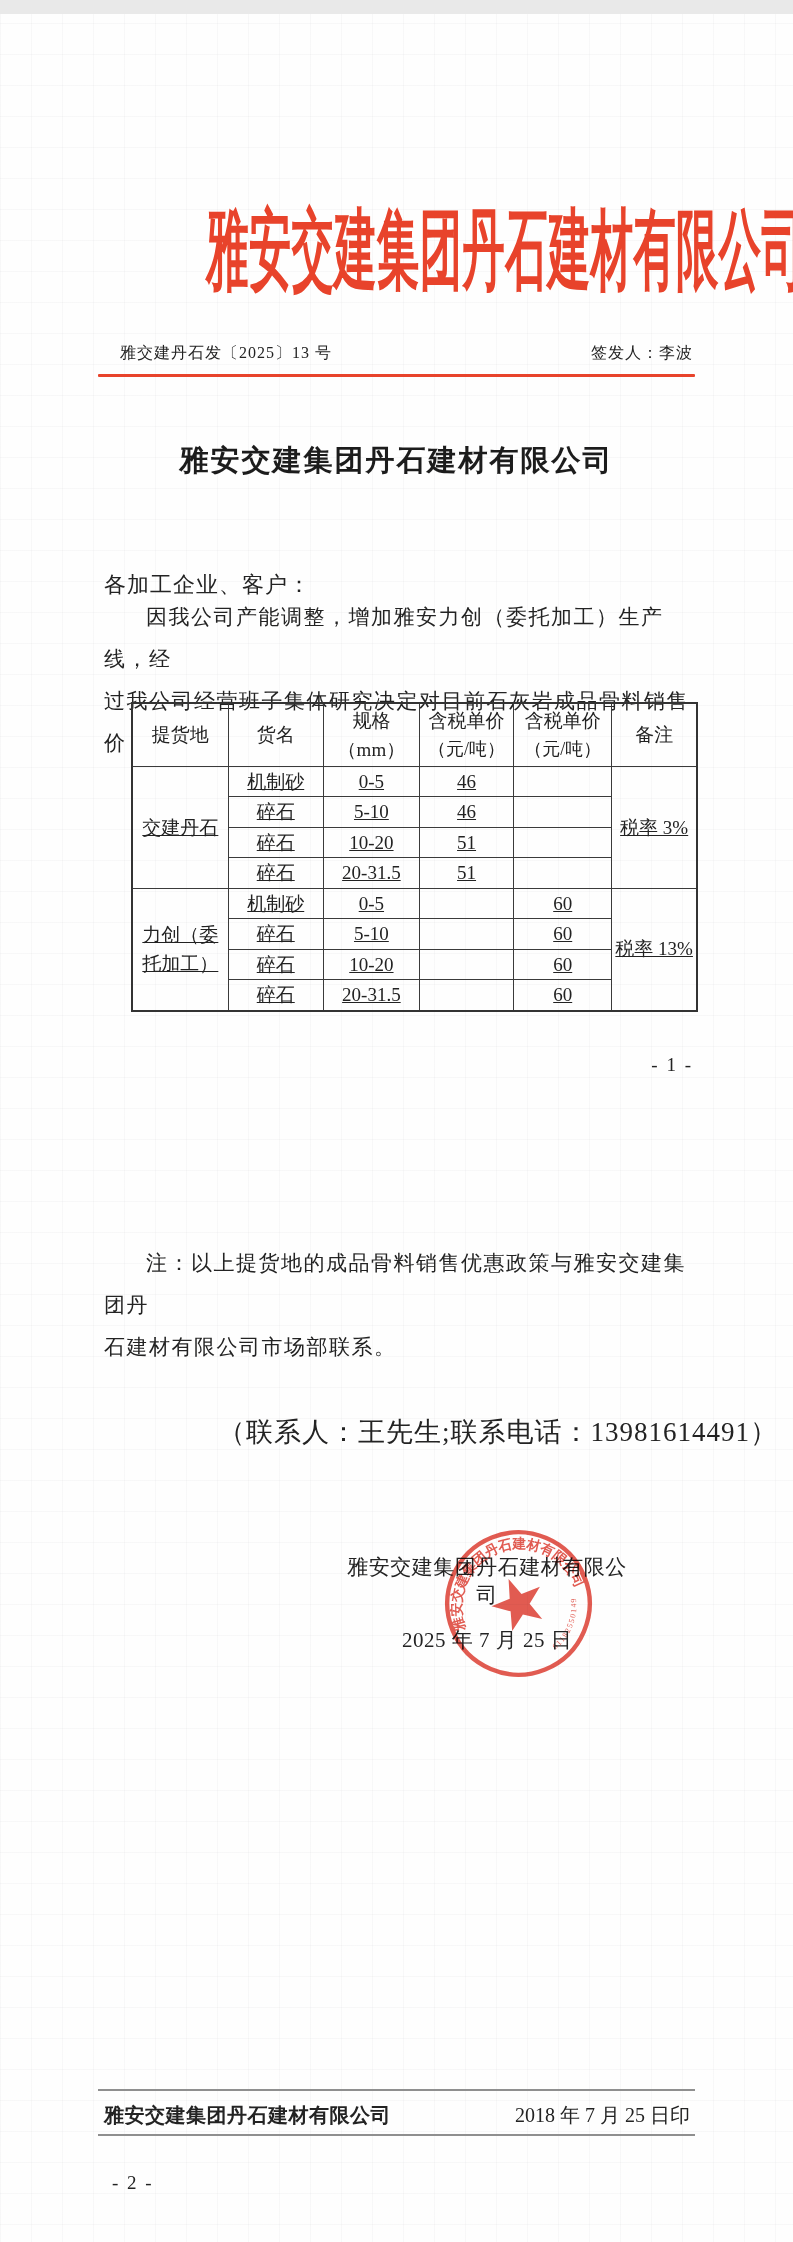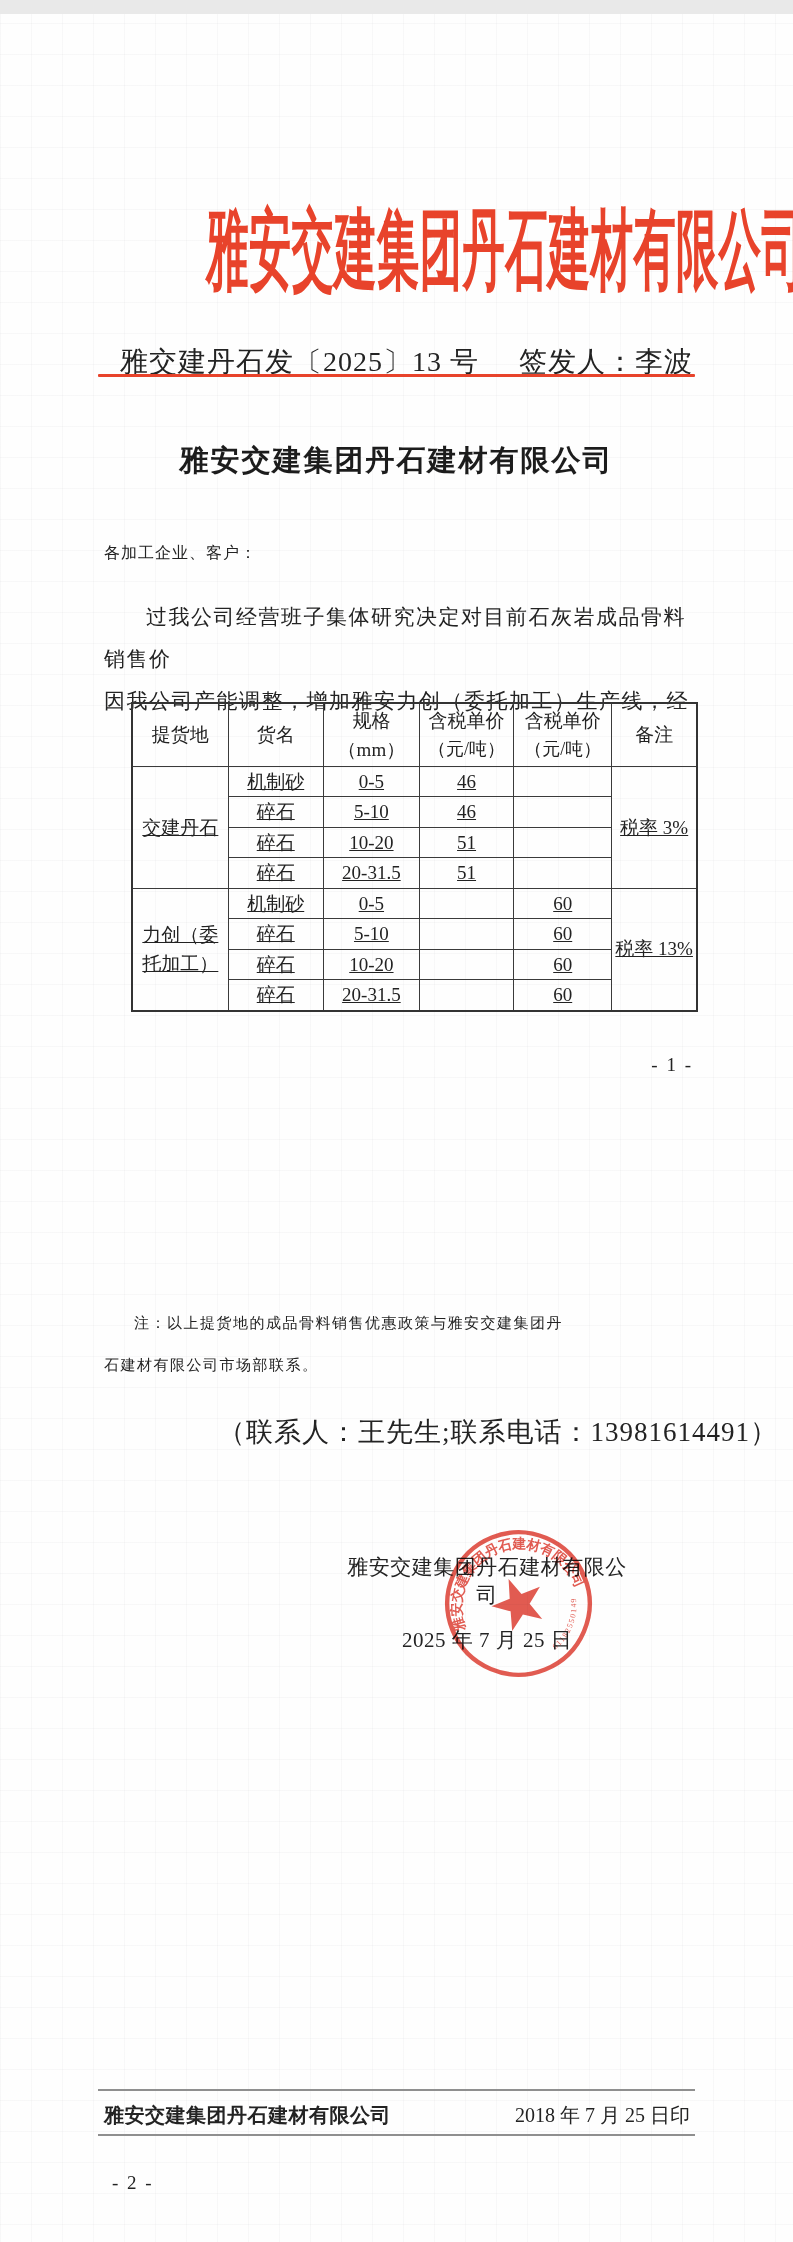--- a/index.html
+++ b/index.html
@@ -24,37 +24,37 @@
     font-size:88px;font-weight:bold;
     white-space:nowrap;
     transform:scale(0.48,1);transform-origin:50% 50%;
     letter-spacing:1px;
   }
 
   
   .doc-info-row{
     top:329px;left:120px;width:573px;
     display:flex;justify-content:space-between;
-    font-size:28px;letter-spacing:1px;
+    font-size:16px;letter-spacing:1px;
   }
   .red-rule{
     top:360px;left:98px;width:597px;height:3px;
     border-radius:1px;
   }
 
   
   .doc-title{
     top:424px;left:0;width:100%;
     text-align:center;
     font-family:"Liberation Sans","DejaVu Sans",sans-serif;
     font-weight:bold;font-size:29px;line-height:45px;
     letter-spacing:2px;color:#1c1c1c;
   }
 
-  .salutation{top:529px;left:104px;font-size:16px;letter-spacing:1px;}
+  .salutation{top:556px;left:104px;font-size:22px;letter-spacing:1px;}
 
   .body-par{top:582px;left:104px;width:598px;font-size:21px;line-height:42px;letter-spacing:1.5px;}
   .body-par .line:first-child{text-indent:2em;}
 
   
   .price-table{
     top:688px;left:131px;width:567px;
     border-collapse:collapse;table-layout:fixed;
     font-size:19px;color:#222;
   }
@@ -64,21 +64,21 @@
     font-weight:normal;padding:0 2px;
     line-height:1.55;
   }
   .price-table thead th{height:62px;}
   .price-table tbody td{height:27px;text-decoration:underline;}
   .price-table{border:2px solid #333;}
   .h-unit{font-size:18px;}
 
   .page1-num{top:1040px;right:100px;font-size:19px;letter-spacing:2px;}
 
-  .note-par{top:1288px;left:104px;width:600px;font-size:15px;line-height:42px;letter-spacing:1.5px;}
+  .note-par{top:1228px;left:104px;width:600px;font-size:21px;line-height:42px;letter-spacing:1.5px;}
   .note-par .line:first-child{text-indent:2em;}
 
   .contact-line{top:1400px;left:218px;font-size:27px;letter-spacing:1px;}
 
   .sig-block{top:1539px;left:338px;width:298px;text-align:center;font-size:21px;letter-spacing:.5px;}
   .sig-date{margin-top:17px;}
 
   .seal{
     top:1511px;left:440px;width:157px;height:157px;
     mix-blend-mode:multiply;opacity:.87;
@@ -110,22 +110,22 @@
 
   <div class="abs red-rule" style="background: rgb(232, 67, 43);"></div>
 
   <div class="abs doc-title">
     <div>雅安交建集团丹石建材有限公司</div>
   </div>
 
   <div class="abs salutation">各加工企业、客户：</div>
 
   <div class="abs body-par">
+      <div class="line">因我公司产能调整，增加雅安力创（委托加工）生产线，经</div>
       <div class="line">过我公司经营班子集体研究决定对目前石灰岩成品骨料销售价</div>
-      <div class="line">因我公司产能调整，增加雅安力创（委托加工）生产线，经</div>
     </div>
 
   <table class="abs price-table">
     <colgroup>
       <col style="width:96px">
         <col style="width:95px">
         <col style="width:96px">
       <col style="width:94px">
         <col style="width:98px">
         <col style="width:85px">

